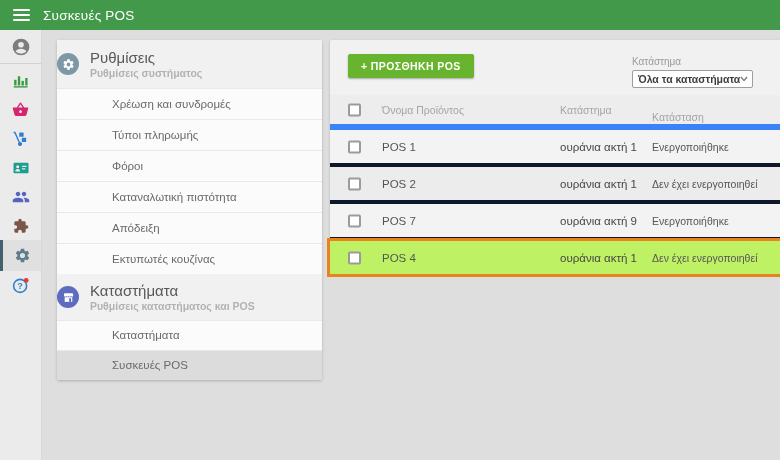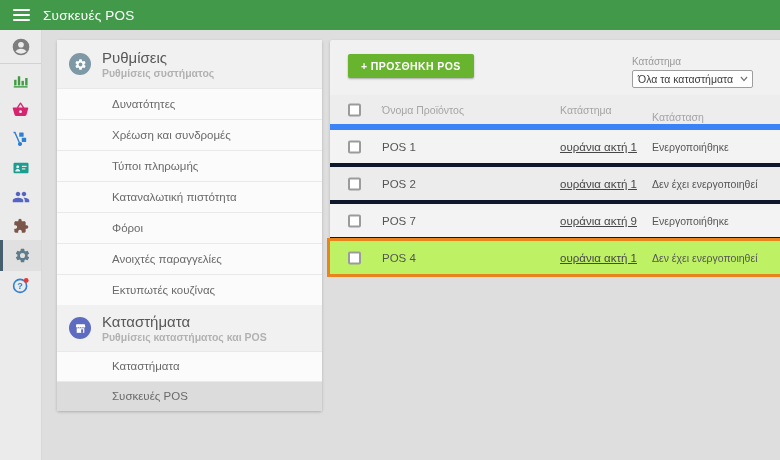--- a/index.html
+++ b/index.html
@@ -19,21 +19,21 @@
   .iconrail{position:absolute;left:0;top:30px;width:42px;height:430px;background:#ebebeb;
     border-right:1px solid #d8d8d8;box-sizing:border-box;}
   .rail-item{height:29px;display:flex;align-items:center;justify-content:center;cursor:pointer;}
   .rail-item.account{height:33px;}
   .rail-divider{height:0;border-bottom:1px solid #d2d2d2;margin:0 0 2px 0;}
   .rail-item.selected{background:#e0e0e0;border-left:3px solid #44606e;height:31px;}
   .rail-item svg{display:block;}
   
   .menu-panel{position:absolute;left:57px;top:40px;width:265px;background:#fbfbfb;
     box-shadow:0 1px 3px rgba(0,0,0,.22);border-radius:2px;}
-  .section-header{height:48px;background:#f1f1f1;display:flex;align-items:center;padding-left:12px;}
+  .section-header{height:48px;background:#f1f1f1;display:flex;align-items:center;}
   .section-header.h2{height:46px;}
   .section-circle{width:22px;height:22px;border-radius:50%;display:flex;align-items:center;justify-content:center;flex:0 0 22px;}
   .gear-circle{background:#7e98a6;}
   .store-circle{background:#5d6cc0;}
   .section-titles{margin-left:11px;}
   .section-title{font-size:15px;color:#585858;line-height:17px;}
   .section-sub{font-size:10.5px;color:#b2b2b2;margin-top:1px;font-weight:bold;}
   .menu-item{height:30px;line-height:30px;padding-left:55px;font-size:11.5px;color:#6a6a6a;
     border-top:1px solid #e9e9e9;background:#fbfbfb;cursor:pointer;white-space:nowrap;}
   .menu-items-2 .menu-item{height:29px;line-height:29px;}
@@ -41,33 +41,33 @@
   
   .main-panel{position:absolute;left:330px;top:40px;width:513px;background:#f1f1f1;
     box-shadow:0 1px 3px rgba(0,0,0,.18);border-radius:2px;}
   .toolbar{position:relative;height:55px;}
   .add-btn{position:absolute;left:18px;top:14px;height:24px;padding:0 13px;border:none;border-radius:2px;
     background:#68b42e;color:#fff;font-family:inherit;font-size:10.5px;font-weight:bold;letter-spacing:.4px;
     box-shadow:0 1px 2px rgba(0,0,0,.3);cursor:pointer;}
   .filter-label{position:absolute;left:302px;top:16px;font-size:10px;color:#9a9a9a;}
   .filter-select{position:absolute;left:302px;top:30px;width:121px;height:18px;background:#fff;
     border:1px solid #9d9d9d;border-radius:2px;display:flex;align-items:center;cursor:pointer;box-sizing:border-box;}
-  .filter-select .val{font-size:10.5px;color:#3c3c3c;padding-left:5px;flex:1;white-space:nowrap;overflow:hidden;}
+  .filter-select .val{font-size:10.5px;color:#3c3c3c;padding-left:5px;flex:1;white-space:nowrap;overflow:hidden;font-weight:bold;}
   .filter-select svg{margin-right:4px;flex:0 0 auto;}
   
   .thead{position:relative;height:29px;background:#ededed;border-bottom:6px solid #3b82f6;}
   .thead .hcell{position:absolute;top:50%;transform:translateY(-50%);font-size:10.5px;color:#a5a5a5;white-space:nowrap;}
   .trow{position:relative;height:33px;border-bottom:4px solid #0f172a;cursor:pointer;}
   .trows .trow:nth-of-type(odd){background:#f3f3f3;}
   .trows .trow:nth-of-type(even){background:#ececec;}
   .trows .trow.highlighted{background:#bef264;box-shadow:0 0 0 3px #e8831d;z-index:2;border-bottom:none;}
   .cell{position:absolute;top:50%;transform:translateY(-50%);white-space:nowrap;}
   .c-check{left:18px;}  .h-check{left:18px;}
   .c-name{left:52px;font-size:11.5px;color:#555;}   .h-name{left:52px;}
-  .c-store{left:230px;font-size:11.5px;color:#474747;text-decoration:underline;} .h-store{left:230px;}
+  .c-store{left:230px;font-size:11.5px;color:#474747;} .h-store{left:230px;}
   .c-status{left:322px;font-size:10.5px;color:#565656;} .h-status{left:322px;margin-top:7px;}
   .cb{display:block;width:13px;height:13px;background:#fff;border:2px solid #9b9b9b;border-radius:2px;box-sizing:border-box;}
 </style>
 </head>
 <body>
 
 <div class="topbar">
   <div class="hamburger">
       <span></span>
       <span></span>
@@ -148,37 +148,34 @@
       </svg>
     </span>
     <span class="section-titles">
       <div class="section-title">Ρυθμίσεις</div>
       <div class="section-sub">Ρυθμίσεις συστήματος</div>
     </span>
   </div>
 
   <div class="menu-items-1">
 
-  <div class="menu-item">
-        <span>Δυνατότητες</span>
-      </div>
       <div class="menu-item">
         <span>Χρέωση και συνδρομές</span>
       </div>
       <div class="menu-item">
         <span>Τύποι πληρωμής</span>
       </div>
       <div class="menu-item">
+        <span>Φόροι</span>
+      </div>
+      <div class="menu-item">
         <span>Καταναλωτική πιστότητα</span>
       </div>
       <div class="menu-item">
-        <span>Φόροι</span>
-      </div>
-      <div class="menu-item">
-        <span>Ανοιχτές παραγγελίες</span>
+        <span>Απόδειξη</span>
       </div>
       <div class="menu-item">
         <span>Εκτυπωτές κουζίνας</span>
       </div>
     </div>
 
   <div class="section-header h2">
     <span class="section-circle store-circle">
       <svg width="13" height="13" viewBox="0 0 24 24" fill="#fff">
         <path d="M4.2 4h15.6l1.1 4.5a2.2 2.2 0 0 1-4.3.3 2.2 2.2 0 0 1-4.35 0 2.2 2.2 0 0 1-4.35 0 2.2 2.2 0 0 1-4.3-.3L4.2 4z"></path>

